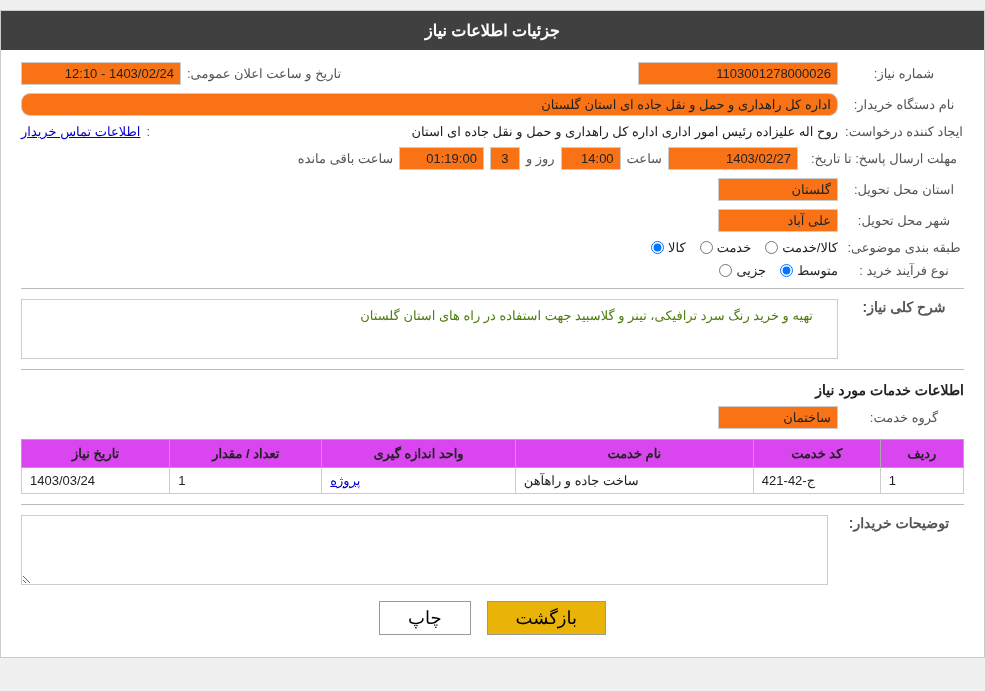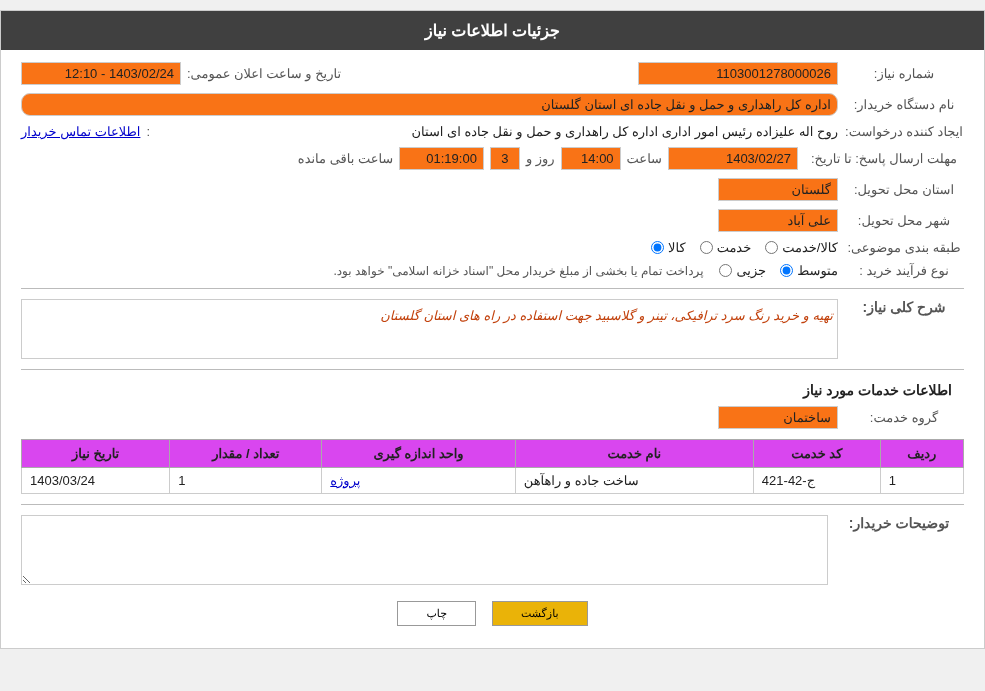--- a/index.html
+++ b/index.html
@@ -57,21 +57,21 @@
       border-radius: 9px;
     }
     .link-blue {
       color: #0000cc;
       text-decoration: underline;
       cursor: pointer;
     }
     .section-title {
       font-weight: bold;
       font-size: 14px;
-      margin: 12px 12px 8px 0;
+      margin: 12px 0 8px 0;
       color: #222;
     }
     .inline-label {
       color: #555;
       white-space: nowrap;
     }
     .radio-group {
       display: flex;
       align-items: center;
       gap: 14px;
@@ -85,28 +85,27 @@
     .radio-item input[type=radio] {
       margin: 0;
     }
     .divider {
       border: none;
       border-top: 1px solid #bbb;
       margin: 10px 0;
     }
     .info-box {
       border: 1px solid #ccc;
-      padding: 8px 4px;
+      padding: 8px 24px;
       min-height: 60px;
       background: #fff;
       direction: rtl;
       font-size: 13px;
-      color: #c2410c;
+      color: #4d7c0f;
       width: 100%;
-      font-style: italic;
     }
     .table-section {
       margin-top: 10px;
     }
     table.data-table {
       width: 100%;
       border-collapse: collapse;
       font-size: 13px;
       direction: rtl;
     }
@@ -138,21 +137,21 @@
       resize: vertical;
     }
     .buttons-row {
       display: flex;
       justify-content: center;
       gap: 16px;
       margin: 16px 0 10px 0;
     }
     .btn {
       padding: 5px 28px;
-      font-size: 11px;
+      font-size: 18px;
       font-family: Tahoma, Arial, sans-serif;
       border: 1px solid #999;
       cursor: pointer;
       background: #f5f5f5;
     }
     .btn-print {
       background: #fff;
     }
     .btn-back {
       background: #eab308;
@@ -243,21 +242,20 @@
       <div class="radio-group">
         <div class="radio-item">
           <span>متوسط</span>
           <input type="radio" name="farayand" checked="" style="">
         </div>
         <div class="radio-item">
           <span>جزیی</span>
           <input type="radio" name="farayand" style="">
         </div>
       </div>
-      <span style="color:#555;font-size:12px;margin-right:10px;">پرداخت تمام یا بخشی از مبلغ خریدار محل "اسناد خزانه اسلامی" خواهد بود.</span>
     </div>
 
     <hr class="divider">
 
     <div class="form-row" style="align-items:flex-start;">
       <span class="label" style="font-weight:bold;font-size:14px;">شرح کلی نیاز:</span>
       <div class="info-box">تهیه و خرید رنگ سرد ترافیکی، تینر و گلاسبید جهت استفاده در راه های استان گلستان</div>
     </div>
 
     <hr class="divider">

